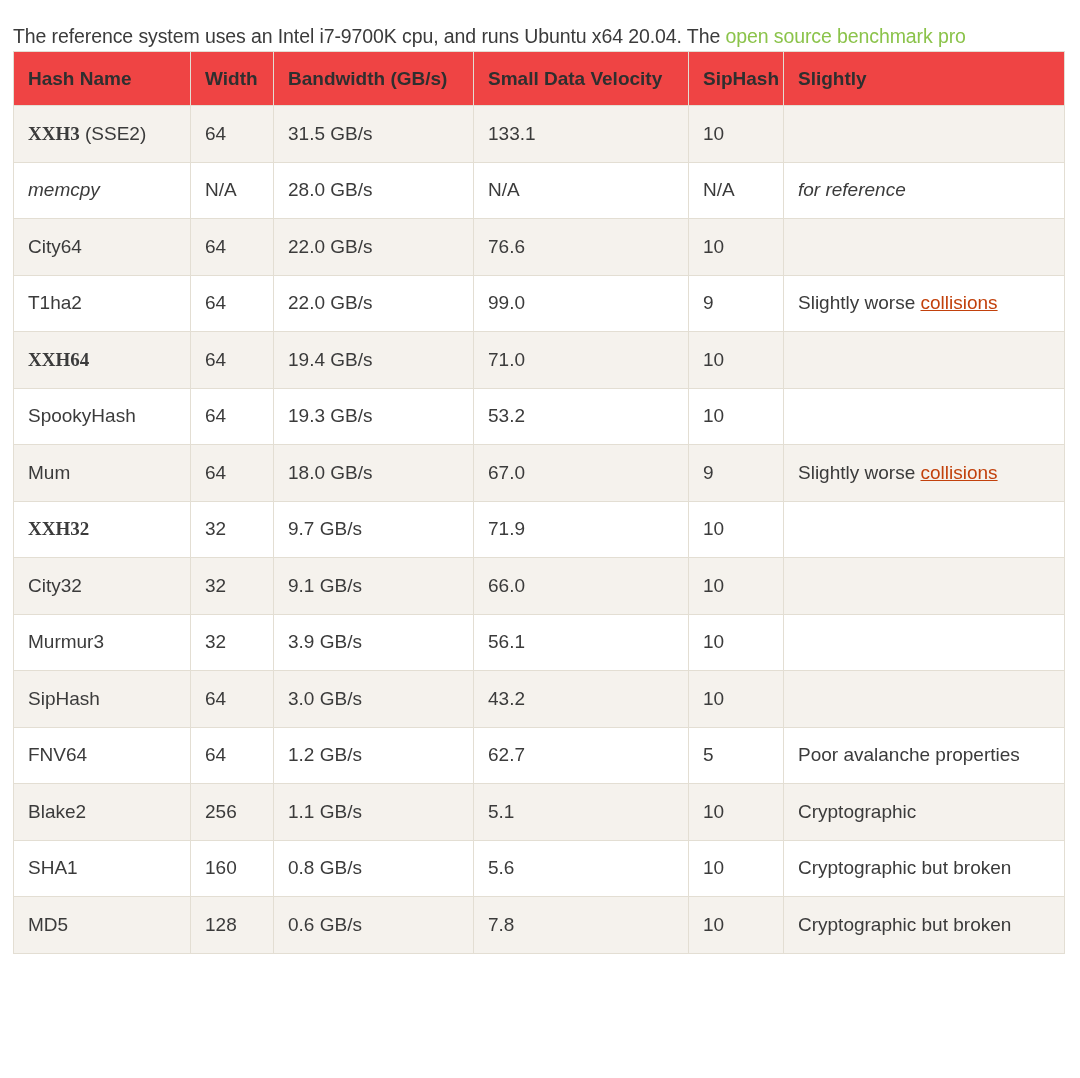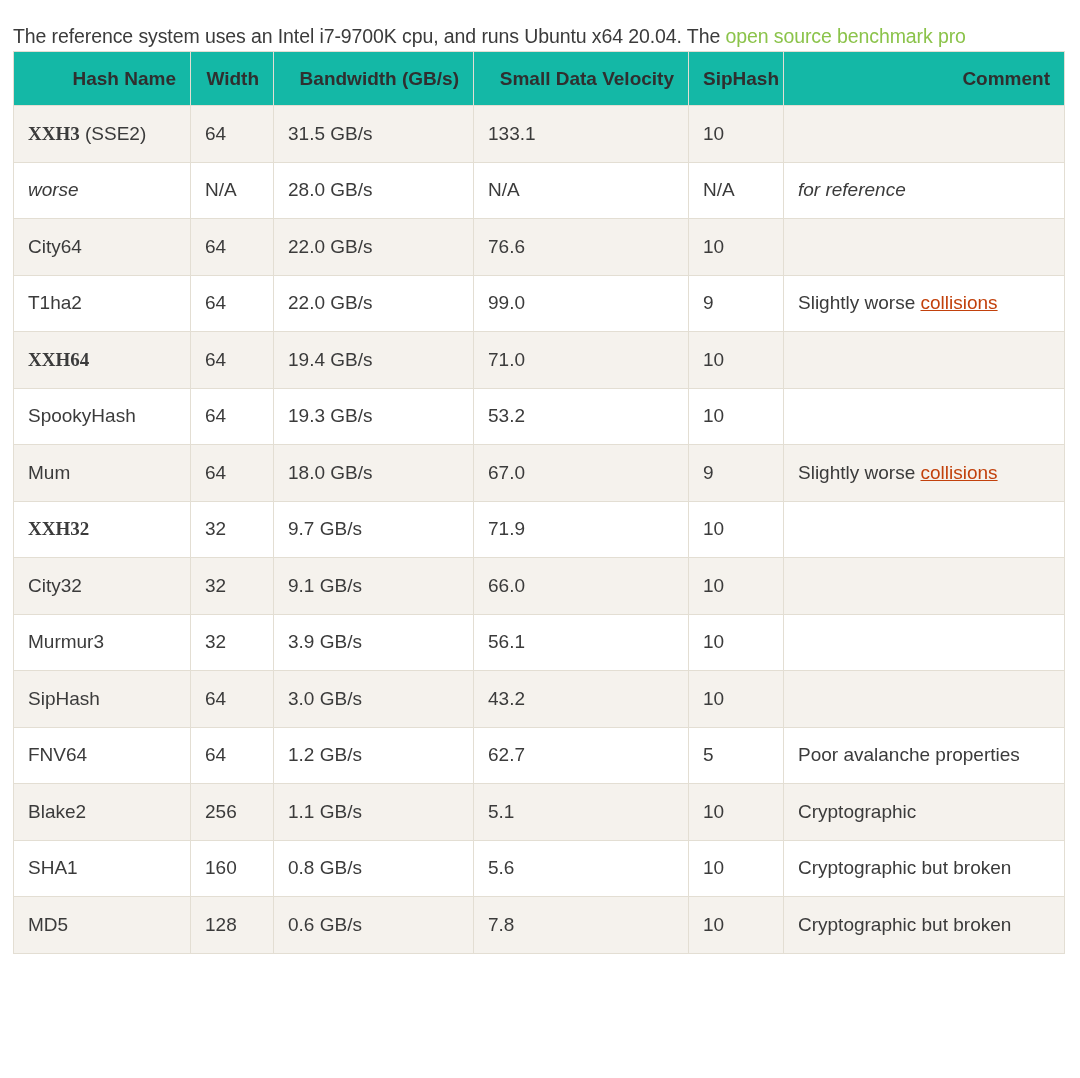--- a/index.html
+++ b/index.html
@@ -60,25 +60,24 @@
     height: 56.5px;
     text-align: left;
     vertical-align: middle;
     font-weight: normal;
     line-height: 24px;
     overflow: hidden;
     white-space: nowrap;
   }
 
   table.bench thead th {
-    background: #14b8a6;
+    background: #ef4444;
     font-weight: bold;
     height: 54px;
     color: #2f2f2f;
-    text-align: right;
   }
 
   table.bench tbody tr:nth-child(odd) td { background: #f5f2ed; }
   table.bench tbody tr:nth-child(even) td { background: #ffffff; }
 
   
   col.c-name    { width: 177px; }
   col.c-width   { width:  83px; }
   col.c-bw      { width: 200px; }
   col.c-sdv     { width: 215px; }
@@ -106,34 +105,34 @@
           <col class="c-qual">
           <col class="c-comment">
       </colgroup>
       <thead>
         <tr>
           <th>Hash Name</th>
           <th>Width</th>
           <th>Bandwidth (GB/s)</th>
           <th>Small Data Velocity</th>
           <th>SipHash</th>
-          <th>Comment</th>
+          <th>Slightly</th>
         </tr>
       </thead>
       <tbody id="tbody">
           <tr>
             <td><span class="bold">XXH3</span><span> (SSE2)</span></td>
             <td>64</td>
             <td>31.5 GB/s</td>
             <td>133.1</td>
             <td>10</td>
             <td></td>
           </tr>
           <tr>
-            <td><span class="italic">worse</span></td>
+            <td><span class="italic">memcpy</span></td>
             <td>N/A</td>
             <td>28.0 GB/s</td>
             <td>N/A</td>
             <td>N/A</td>
             <td><span class="italic">for reference</span></td>
           </tr>
           <tr>
             <td><span>City64</span></td>
             <td>64</td>
             <td>22.0 GB/s</td>

